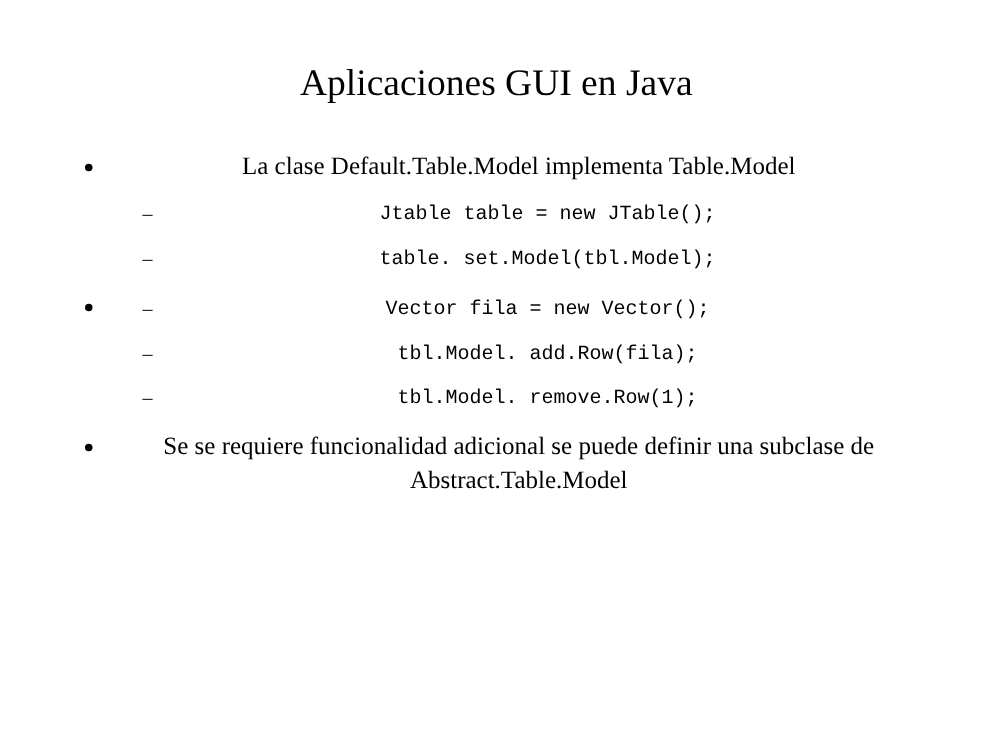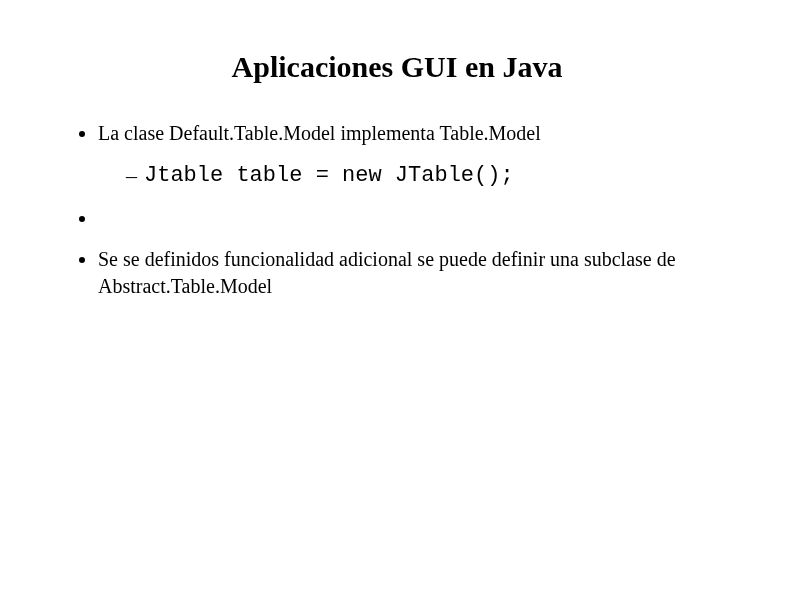--- a/index.html
+++ b/index.html
@@ -15,45 +15,46 @@
     box-sizing: border-box;
     width: 794px;
     height: 595px;
     padding: 50px 50px 40px 50px;
     position: relative;
   }
   .title {
     text-align: center;
     font-size: 30px;
     margin: 0 0 36px 0;
-    font-weight: bold;
+    font-weight: normal;
   }
   ul.top {
     list-style: disc;
-    margin: 12px;
+    margin: 0;
     padding-left: 36px;
     font-size: 20px;
+    text-align: center;
   }
   ul.top > li {
     margin-bottom: 14px;
     line-height: 1.35;
   }
   ul.top > li > .lead {
     display: block;
     margin-bottom: 10px;
   }
   ul.sub {
     list-style: none;
     margin: 0;
     padding-left: 28px;
   }
   ul.sub > li {
     position: relative;
     font-family: "Courier New", Courier, monospace;
-    font-size: 22px;
+    font-size: 16px;
     margin: 14px 0;
     padding-left: 18px;
     white-space: nowrap;
   }
   ul.sub > li::before {
     content: "–";
     position: absolute;
     left: 0;
     top: 0;
     font-family: "Times New Roman", Times, serif;
@@ -64,24 +65,30 @@
 
 <div class="slide">
   <h1 class="title">Aplicaciones GUI en Java</h1>
 
   <ul class="top">
 
     <li>
       <span class="lead">La clase Default.Table.Model implementa Table.Model</span>
       <ul class="sub">
         <li>Jtable table = new JTable();</li>
+        <li>table. set.Model(tbl.Model);</li>
       </ul>
     </li>
 
     <li>
+      <ul class="sub">
+        <li>Vector fila = new Vector();</li>
+        <li>tbl.Model. add.Row(fila);</li>
+        <li>tbl.Model. remove.Row(1);</li>
+      </ul>
     </li>
 
     <li>
-      <span class="lead">Se se definidos funcionalidad adicional se puede definir una subclase de Abstract.Table.Model</span>
+      <span class="lead">Se se requiere funcionalidad adicional se puede definir una subclase de Abstract.Table.Model</span>
     </li>
 
   </ul>
 </div>
 
 </body></html>

